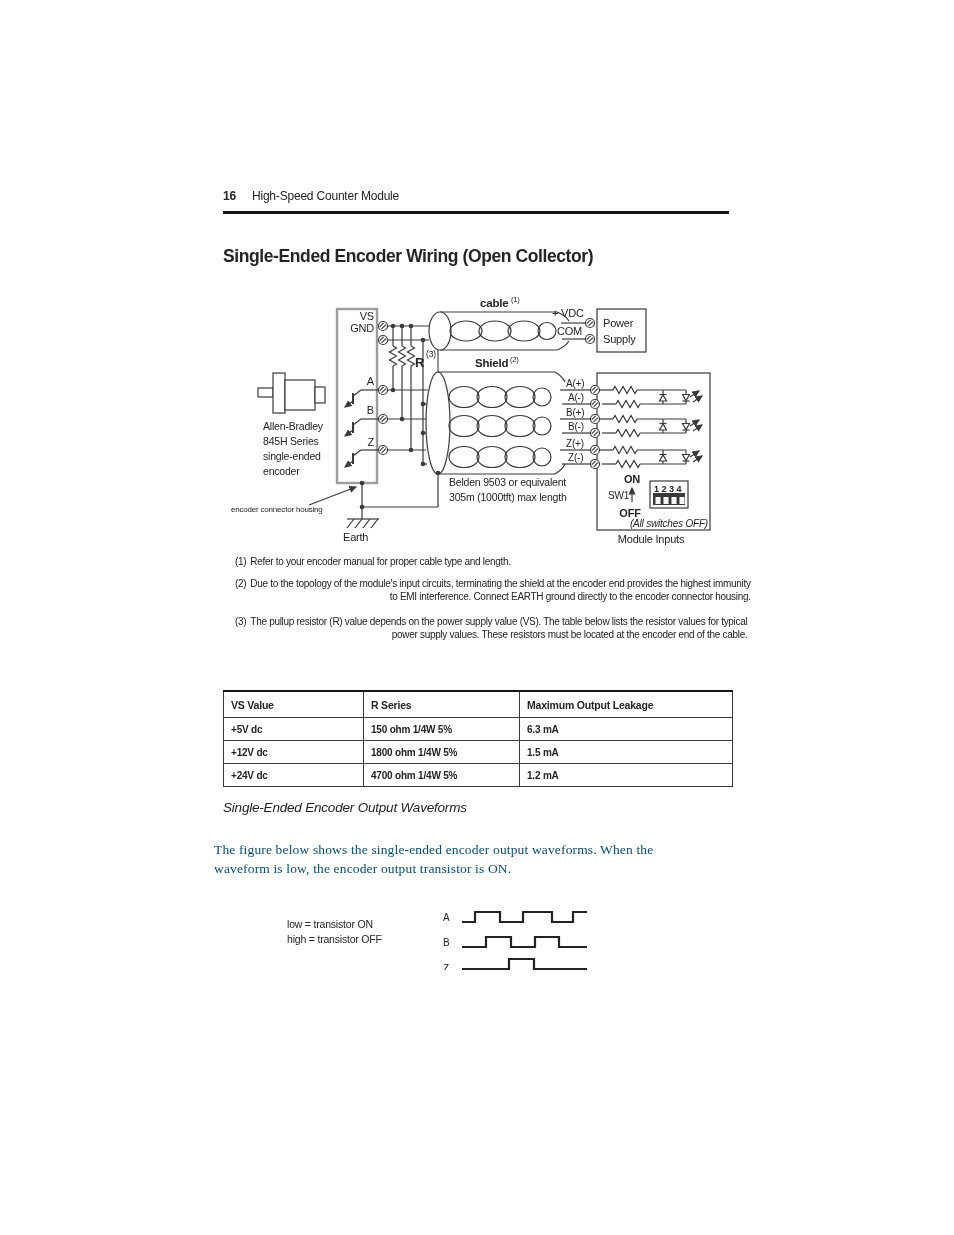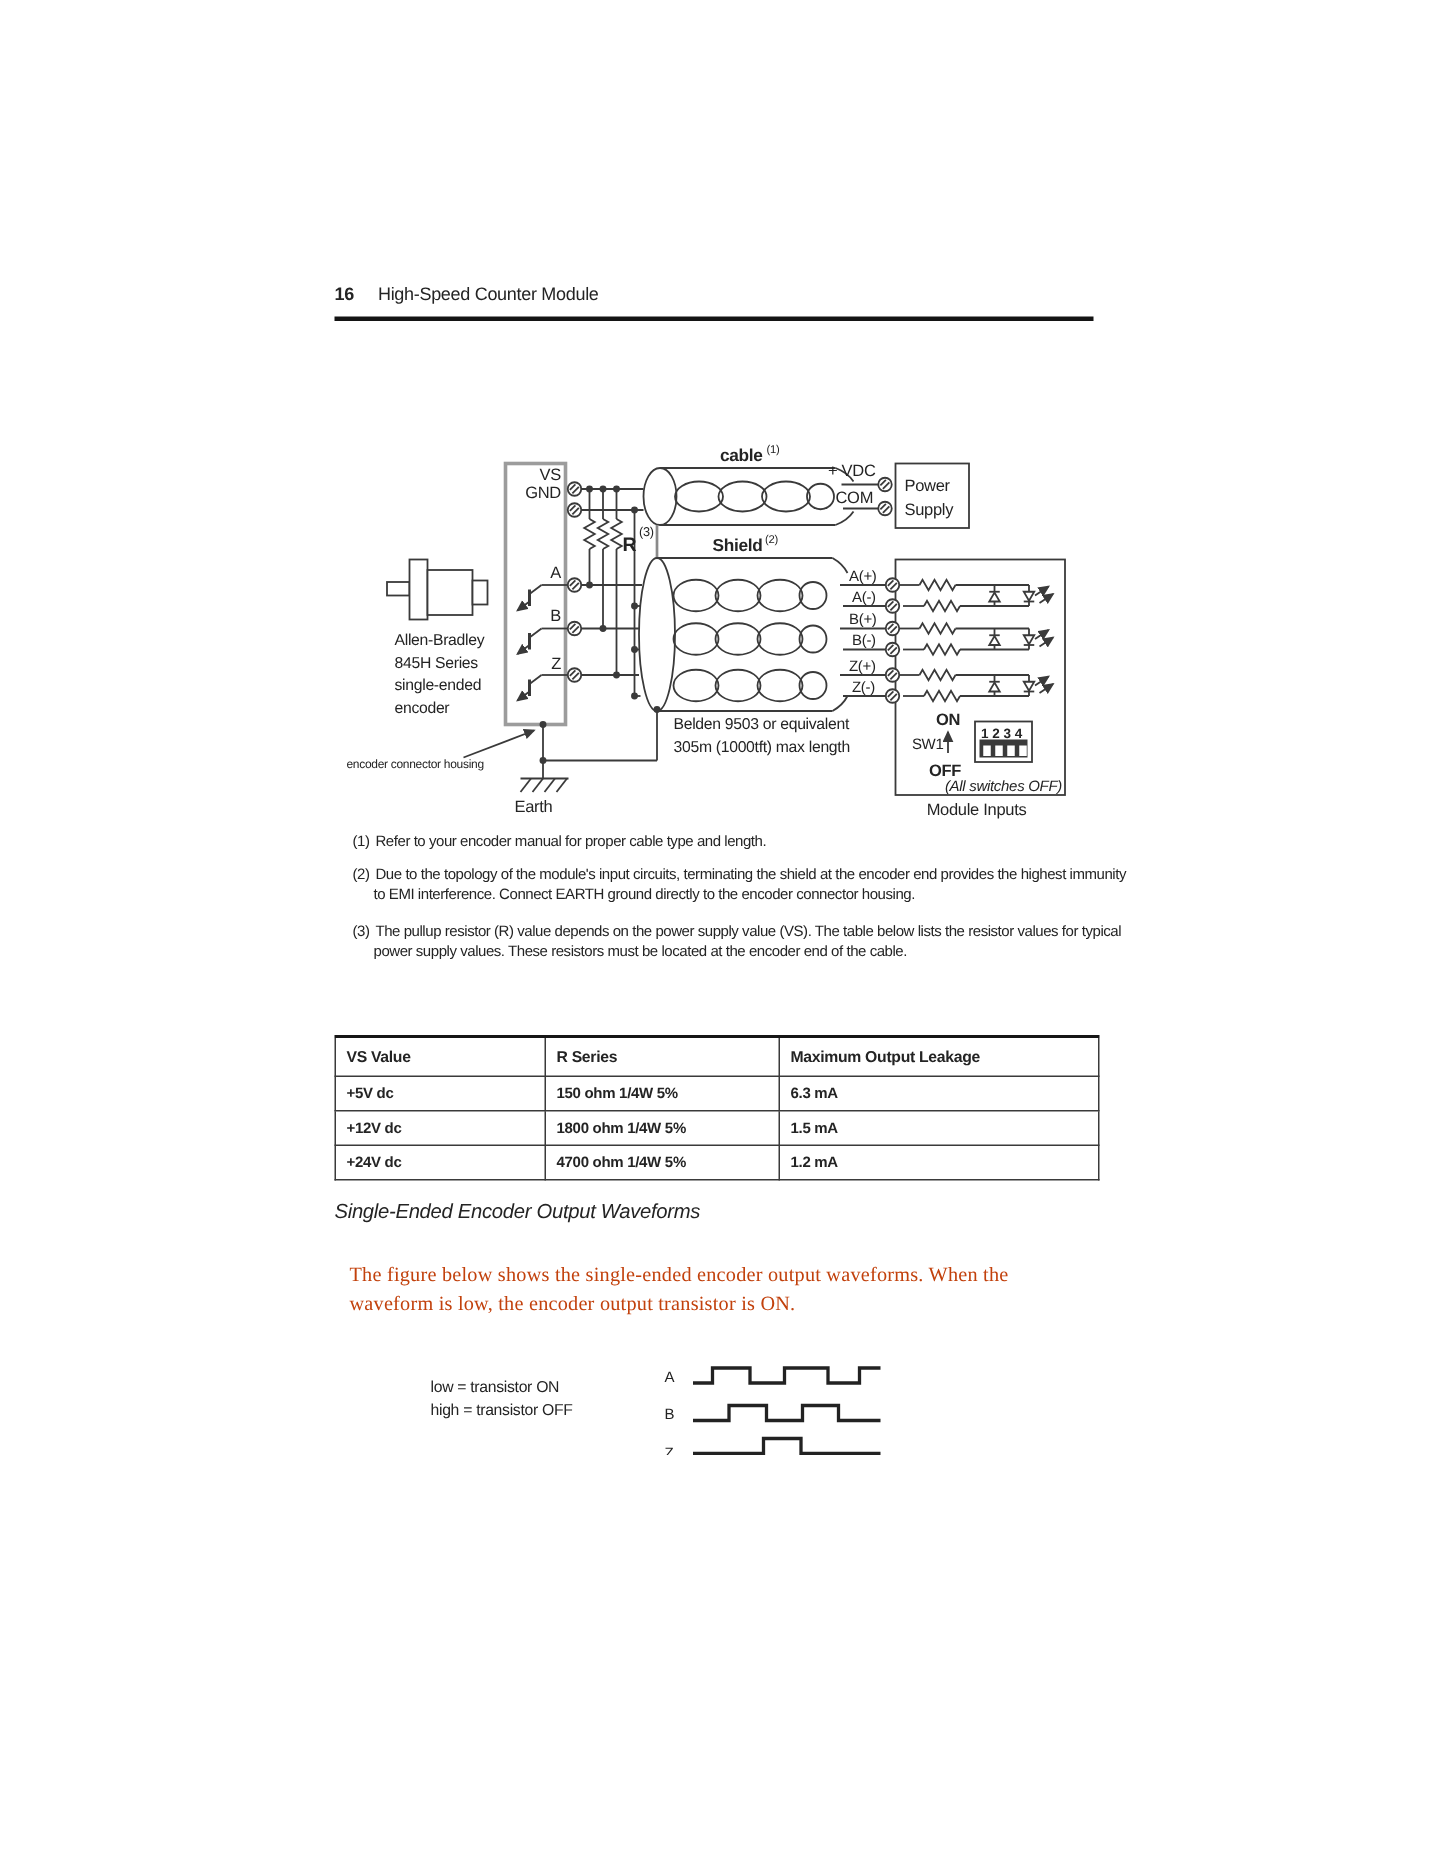--- a/index.html
+++ b/index.html
@@ -8,31 +8,31 @@
   .abs{position:absolute;}
   .nowrap{white-space:nowrap;}
 
   .hdr{top:189px;left:223px;font-size:12px;letter-spacing:-0.2px;}
   .hdr b{margin-right:16px;}
   .rule{top:211px;left:223px;width:506px;height:2.5px;background:#141414;}
   .title{top:246px;left:223px;font-size:17.5px;font-weight:bold;letter-spacing:-0.4px;}
 
   .fn{position:absolute;left:235px;font-size:10px;line-height:12.5px;letter-spacing:-0.3px;white-space:nowrap;}
   .fn-marker{margin-right:4px;}
-  .fn-cont{margin-left:14px;}
+  .fn-cont{margin-left:14px;text-align:right;}
 
   table.spec{position:absolute;left:223px;top:690px;border-collapse:collapse;table-layout:fixed;
              border-top:2.5px solid #161616;}
   table.spec th,table.spec td{border:1px solid #3a3a3a;text-align:left;padding:0 4px 0 7px;white-space:nowrap;}
   table.spec th{font-size:10.5px;height:25px;letter-spacing:-0.2px;margin-left:28px;}
   table.spec td{font-size:10px;height:22px;letter-spacing:-0.2px;font-weight:bold;}
 
   .subhead{top:800px;left:223px;font-size:13.5px;font-style:italic;letter-spacing:-0.2px;}
-  .para{top:841px;left:233px;font-family:"Liberation Serif",serif;font-size:13.5px;line-height:18.5px;
-        letter-spacing:0.15px;color:#c2410c;}
+  .para{top:841px;left:214px;font-family:"Liberation Serif",serif;font-size:13.5px;line-height:18.5px;
+        letter-spacing:0.15px;color:#0c4a6e;}
   .footer{top:1046px;left:223px;font-size:10.5px;letter-spacing:-0.2px;}
 
   svg text{font-family:"Liberation Sans",sans-serif;fill:#242424;letter-spacing:-0.2px;}
   .t8{font-size:8px;}  .t85{font-size:8.5px;} .t9b{font-size:9px;font-weight:bold;letter-spacing:2.5px;}
   .t10{font-size:10px;} .t105{font-size:10.5px;} .t11{font-size:11px;}
   .t11b{font-size:11px;font-weight:bold;} .t115b{font-size:11.5px;font-weight:bold;}
   .t75{font-size:7.5px;} .t13b{font-size:13px;font-weight:bold;} .ital{font-style:italic;}
   .ln{stroke:#3a3a3a;stroke-width:1.2;fill:none;}
   .ln2{stroke:#3a3a3a;stroke-width:2;fill:none;}
   .fw{fill:#ffffff;stroke:#3a3a3a;stroke-width:1.2;}
@@ -44,20 +44,21 @@
 </head>
 <body>
 
 <div class="page">
 
   <div class="abs hdr nowrap">
     <b>16</b><span>High-Speed Counter Module</span>
   </div>
   <div class="abs rule"></div>
 
+  <div class="abs title nowrap">Single-Ended Encoder Wiring (Open Collector)</div>
 
   <svg class="abs" style="left:223px;top:290px;" width="517" height="265" viewBox="0 0 517 265">
     <defs>
       <marker id="ah" markerWidth="7" markerHeight="7" refX="5.5" refY="3" orient="auto">
         <path d="M0,0 L6.5,3 L0,6 Z" fill="#3a3a3a"></path>
       </marker>
       <g id="term">
         <circle cx="0" cy="0" r="4.5" class="fw"></circle>
         <line x1="-3.1" y1="0.6" x2="0.6" y2="-3.1" class="ln" stroke-width="1"></line>
         <line x1="-1.4" y1="2.9" x2="2.9" y2="-1.4" class="ln" stroke-width="1"></line>

